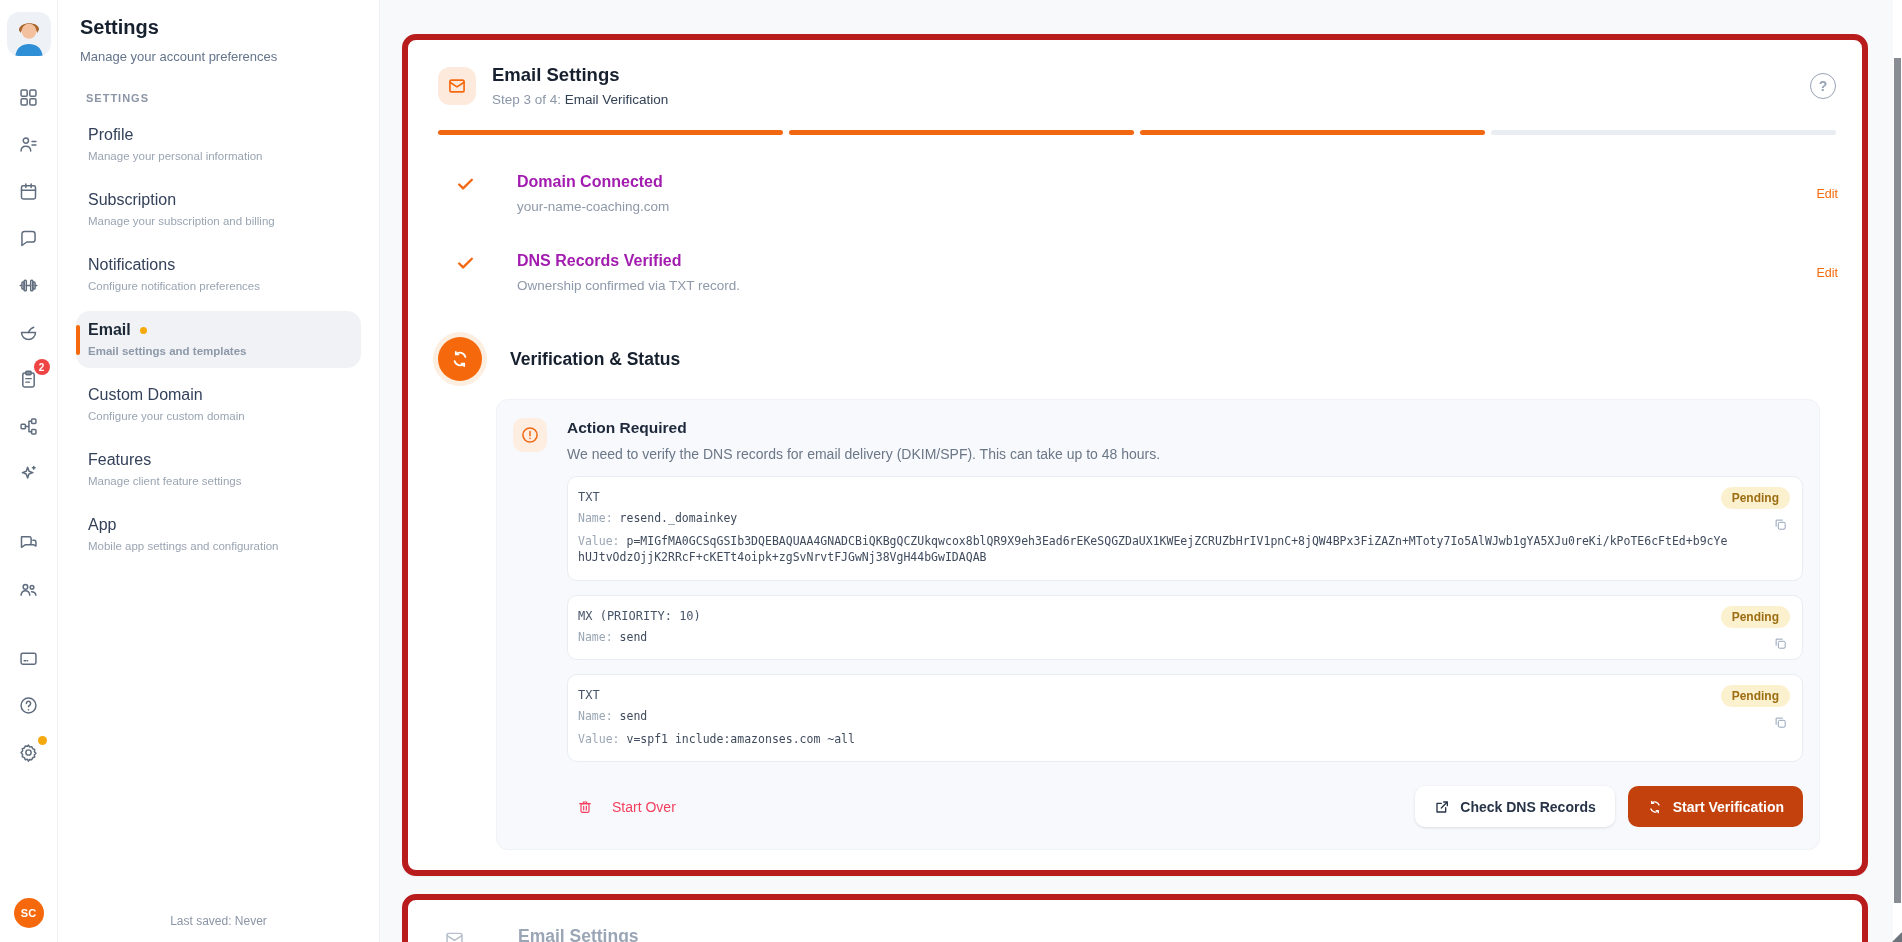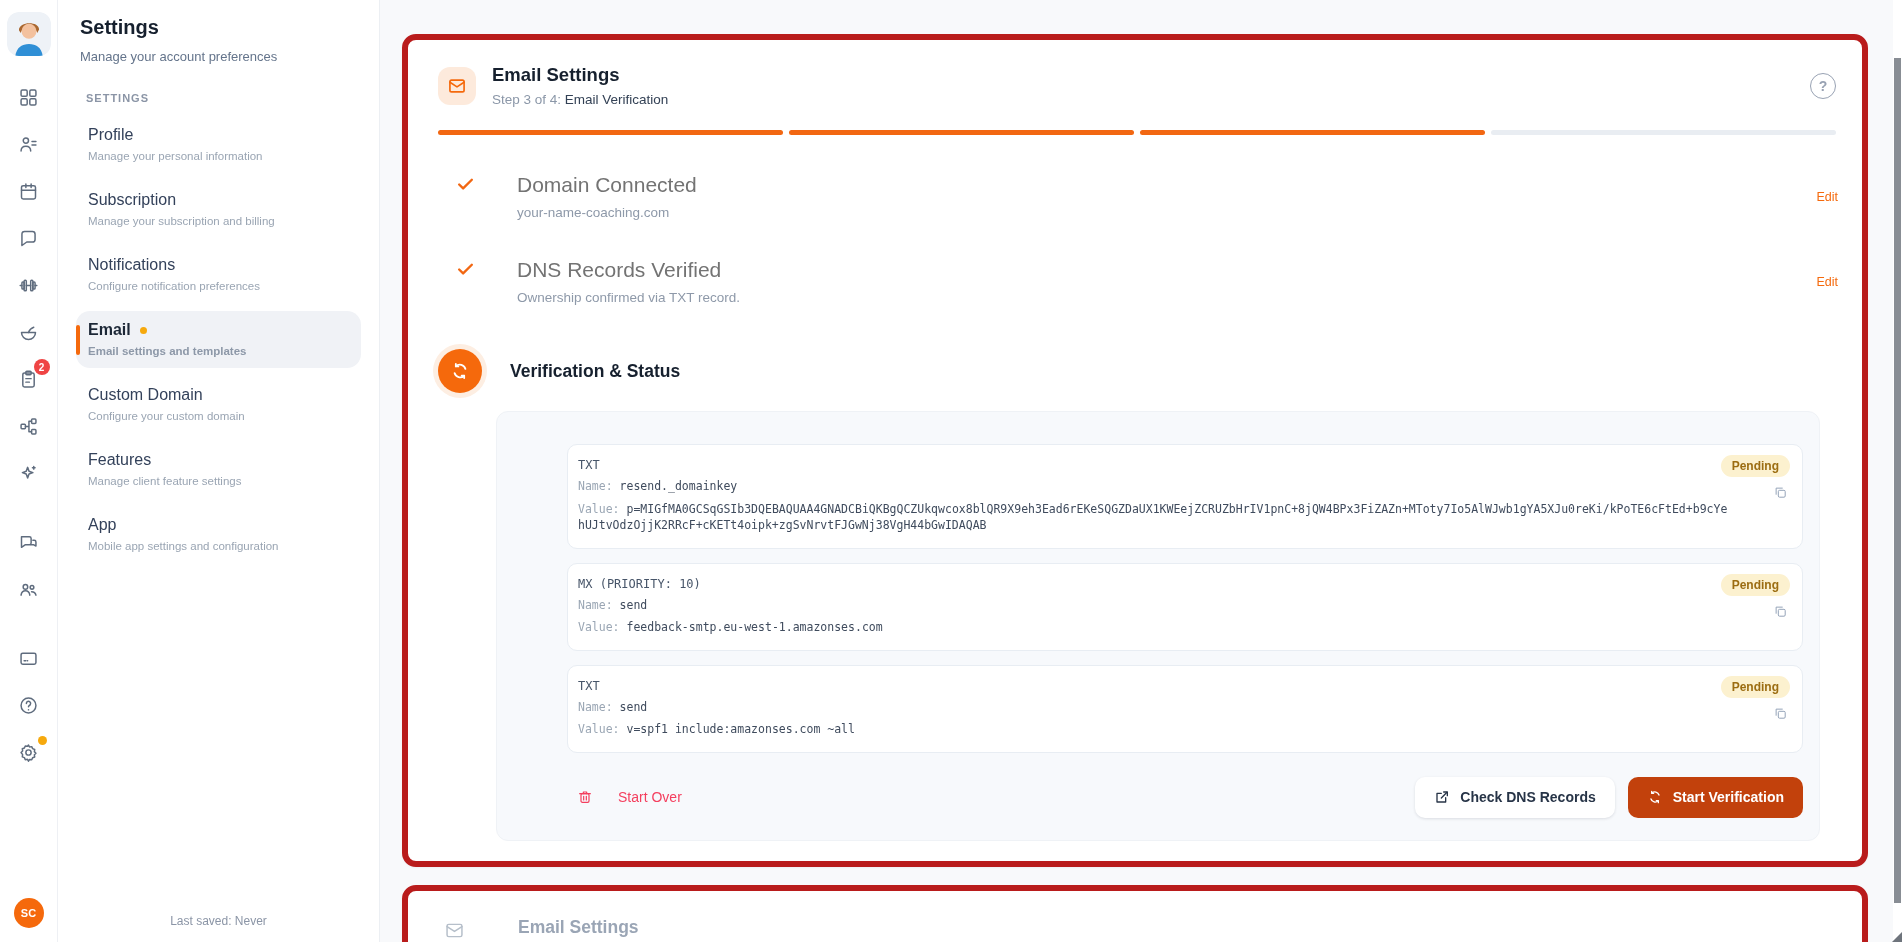--- a/index.html
+++ b/index.html
@@ -45,21 +45,21 @@
   .hd-step b { color:#334155; font-weight:500; }
   .help-btn { margin-left:auto; width:26px; height:26px; border-radius:50%; border:1.5px solid #98a2b3; color:#98a2b3; font-size:14px; font-weight:700; display:flex; align-items:center; justify-content:center; cursor:pointer; }
 
   .progress { display:flex; gap:6px; margin:23px 26px 0 30px; }
   .progress .seg { flex:1; height:5px; border-radius:3px; background:#f26712; }
   .progress .seg.off { background:#e9edf2; }
 
   .chk-row { display:flex; align-items:flex-start; padding:0 20px 0 48px; margin-top:38px; }
   .chk-mark svg { width:19px; height:19px; stroke:#f26712; fill:none; stroke-width:3; stroke-linecap:round; stroke-linejoin:round; margin-top:2px; }
   .chk-body { margin-left:42px; }
-  .chk-title { font-size:21px; font-weight:400; color:#737373; }
+  .chk-title { font-size:16px; font-weight:700; color:#a21caf; }
   .chk-desc { font-size:13.5px; color:#8e99a9; margin-top:8px; }
   .edit-link { margin-left:auto; font-size:12.5px; font-weight:500; color:#f5690c; cursor:pointer; align-self:center; padding-right:4px; }
 
   .ver-head { display:flex; align-items:center; padding:0 20px 0 30px; margin-top:44px; }
   .ver-ic { width:44px; height:44px; border-radius:50%; background:#f5690c; box-shadow:0 0 0 5px #fdeee2; display:flex; align-items:center; justify-content:center; }
   .ver-ic svg { width:20px; height:20px; stroke:#fff; fill:none; stroke-width:2.2; stroke-linecap:round; stroke-linejoin:round; }
   .ver-title { font-size:17.5px; font-weight:700; color:#16202e; margin-left:28px; }
 
   .panel { background:#f7f9fc; border:1px solid #eff2f6; border-radius:12px; margin:18px 42px 0 88px; padding:18px 16px 22px; }
   .alert-row { display:flex; align-items:flex-start; }
@@ -72,21 +72,21 @@
   .rec { background:#fff; border:1px solid #e8edf3; border-radius:10px; margin:14px 0 0 54px; padding:13px 10px 14px; position:relative; }
   .rec-type { font-family:"DejaVu Sans Mono", monospace; font-size:12px; color:#475569; }
   .rec-line { font-family:"DejaVu Sans Mono", monospace; font-size:11.5px; line-height:16.5px; margin-top:6px; color:#3f4b5d; word-break:break-all; padding-right:60px; }
   .rec-line:first-of-type { margin-top:14px; }
   .rec-line .lbl { color:#9aa6b4; }
   .pill { position:absolute; top:10px; right:12px; background:#fcf1cf; color:#9c6d12; font-size:12px; font-weight:600; padding:4px 11px; border-radius:999px; }
   .copy-btn { position:absolute; top:40px; right:14px; cursor:pointer; }
   .copy-btn svg { width:15px; height:15px; stroke:#94a3b8; fill:none; stroke-width:1.6; stroke-linejoin:round; }
 
   .panel-foot { display:flex; align-items:center; margin:24px 0 0 64px; }
-  .start-over { display:flex; align-items:center; gap:25px; color:#f43f5e; font-size:14px; font-weight:500; cursor:pointer; background:none; border:none; font-family:inherit; }
+  .start-over { display:flex; align-items:center; gap:19px; color:#f43f5e; font-size:14px; font-weight:500; cursor:pointer; background:none; border:none; font-family:inherit; }
   .start-over svg { width:16px; height:16px; stroke:#f43f5e; fill:none; stroke-width:1.8; stroke-linecap:round; stroke-linejoin:round; }
   .foot-right { margin-left:auto; display:flex; gap:13px; }
   .btn { display:flex; align-items:center; gap:10px; font-size:14px; font-weight:600; border-radius:10px; padding:0 19px; height:41px; cursor:pointer; border:none; font-family:inherit; }
   .btn svg { width:16px; height:16px; fill:none; stroke-width:2; stroke-linecap:round; stroke-linejoin:round; }
   .btn.ghost-white { background:#fff; color:#273447; box-shadow:0 1px 3px rgba(16,24,40,.12); }
   .btn.ghost-white svg { stroke:#273447; }
   .btn.primary { background:#c2410c; color:#fff; }
   .btn.primary svg { stroke:#fff; }
 
   .card.next { margin-top:18px; padding:26px 30px 40px; }
@@ -312,36 +312,48 @@
             <path d="M18.5 9.5A7 7 0 007 6.3"></path>
             <path d="M7 3.5v3h3"></path>
             <path d="M5.5 14.5A7 7 0 0017 17.7"></path>
             <path d="M17 20.5v-3h-3"></path>
           </svg>
       </div>
       <div class="ver-title">Verification &amp; Status</div>
     </div>
 
     <div class="panel">
+      <div class="alert-row">
+        <div class="alert-ic">
+          <svg viewBox="0 0 24 24">
+              <circle cx="12" cy="12" r="8.5"></circle>
+              <path d="M12 7.8v5"></path>
+              <path d="M12 16v.3"></path>
+            </svg>
+        </div>
+        <div class="alert-body">
+          <div class="alert-title">Action Required</div>
+          <div class="alert-desc">We need to verify the DNS records for email delivery (DKIM/SPF). This can take up to 48 hours.</div>
+        </div>
+      </div>
 
       <div class="rec">
         <div class="rec-type">TXT</div>
         <div class="rec-line"><span class="lbl">Name:</span> <span>resend._domainkey</span></div>
         <div class="rec-line"><span class="lbl">Value:</span> <span>p=MIGfMA0GCSqGSIb3DQEBAQUAA4GNADCBiQKBgQCZUkqwcox8blQR9X9eh3Ead6rEKeSQGZDaUX1KWEejZCRUZbHrIV1pnC+8jQW4BPx3FiZAZn+MToty7Io5AlWJwb1gYA5XJu0reKi/kPoTE6cFtEd+b9cYehUJtvOdzOjjK2RRcF+cKETt4oipk+zgSvNrvtFJGwNj38VgH44bGwIDAQAB</span></div>
         <div class="pill">Pending</div>
         <div class="copy-btn"><svg viewBox="0 0 24 24">
               <rect x="8.5" y="8.5" width="11" height="11" rx="2"></rect>
               <path d="M5 15.5V5h10.5"></path>
             </svg></div>
       </div>
 
       <div class="rec">
         <div class="rec-type">MX (PRIORITY: 10)</div>
         <div class="rec-line"><span class="lbl">Name:</span> <span>send</span></div>
-        <div class="rec-line"><span class="lbl">Value:</span> <span>feedback-smtp.eu-west-1.amazonses.com</span></div>
         <div class="pill">Pending</div>
         <div class="copy-btn"><svg viewBox="0 0 24 24">
               <rect x="8.5" y="8.5" width="11" height="11" rx="2"></rect>
               <path d="M5 15.5V5h10.5"></path>
             </svg></div>
       </div>
 
       <div class="rec">
         <div class="rec-type">TXT</div>
         <div class="rec-line"><span class="lbl">Name:</span> <span>send</span></div>

